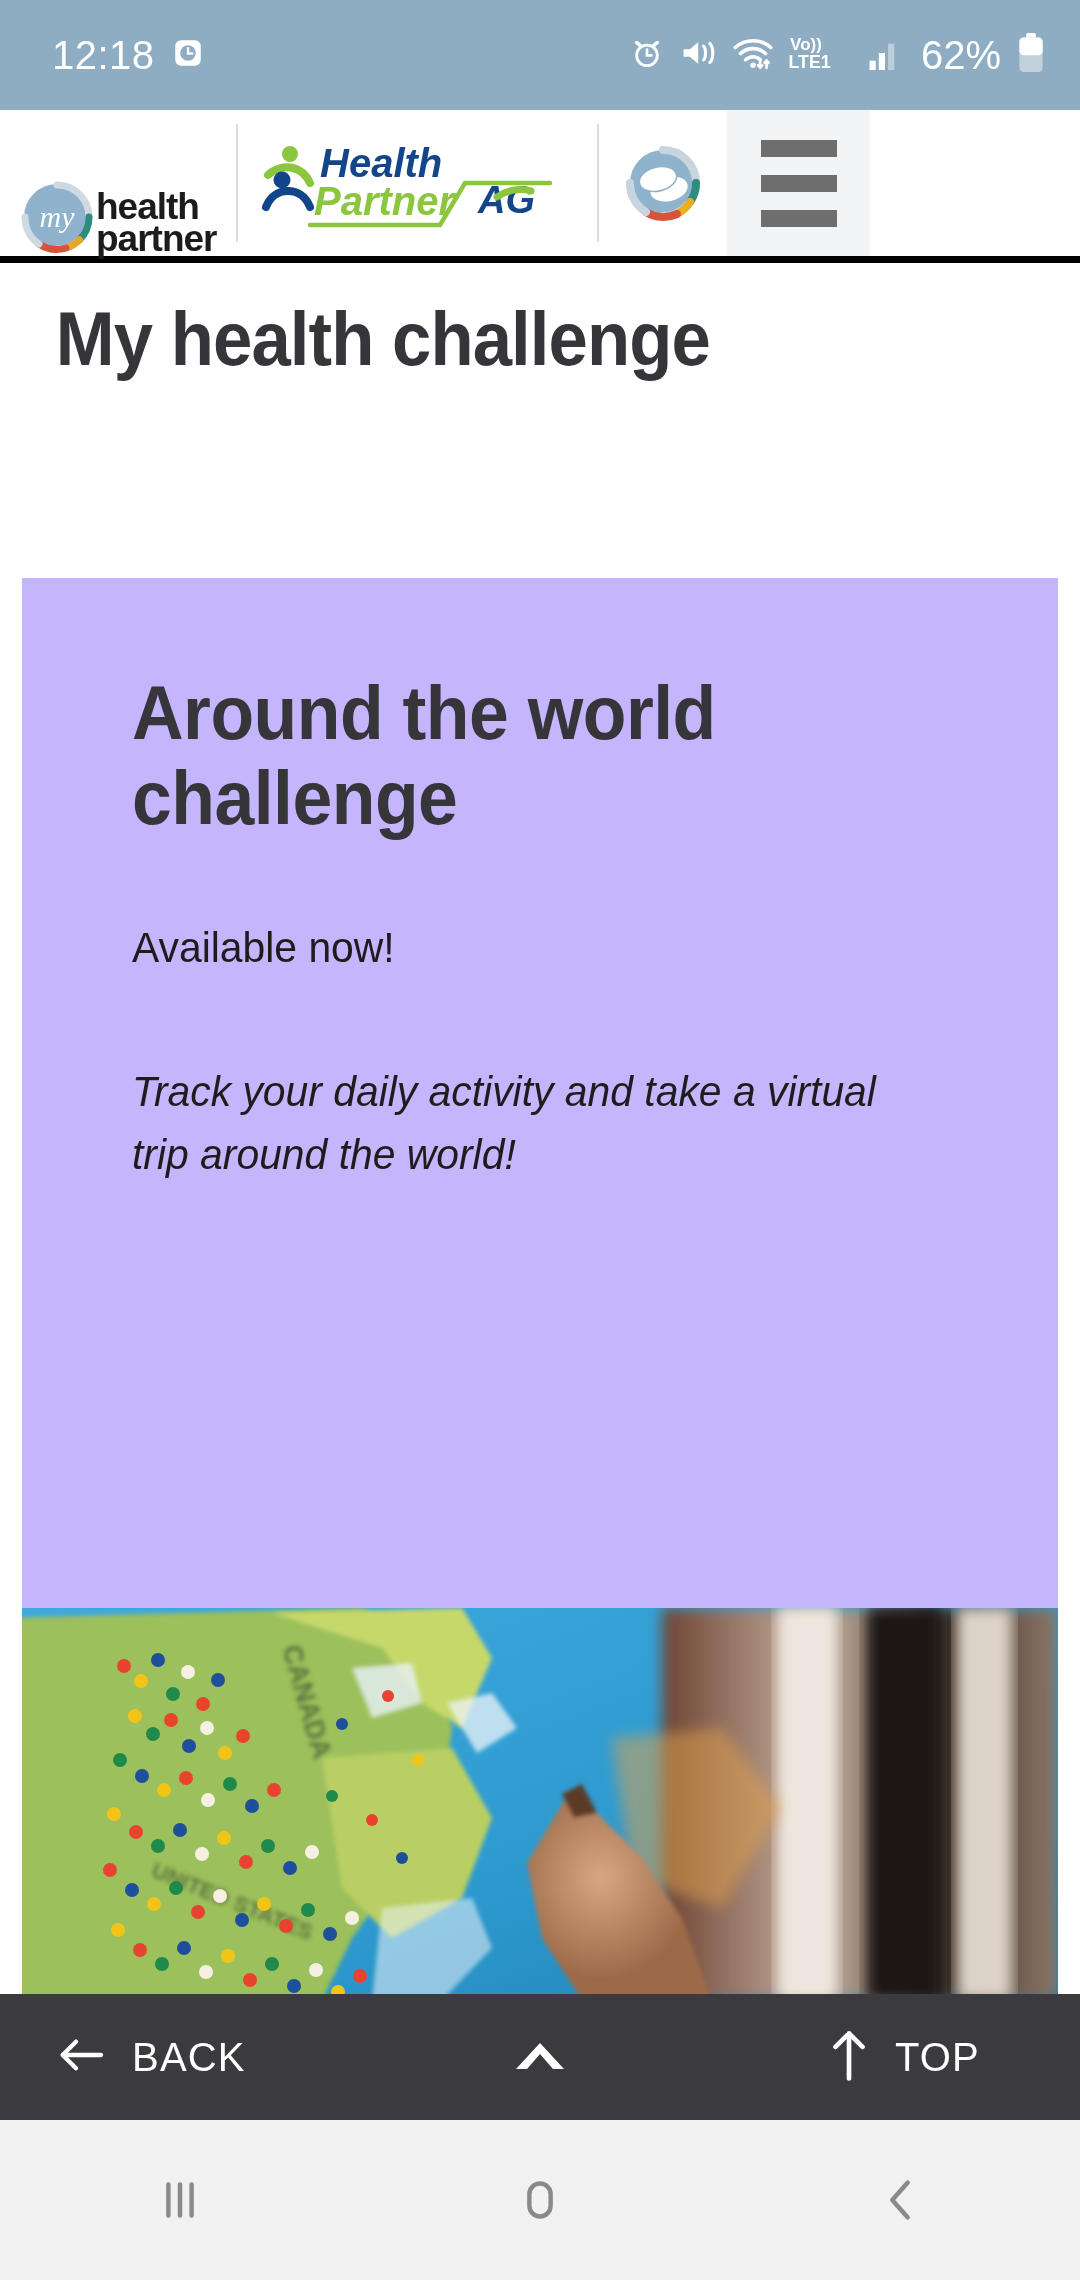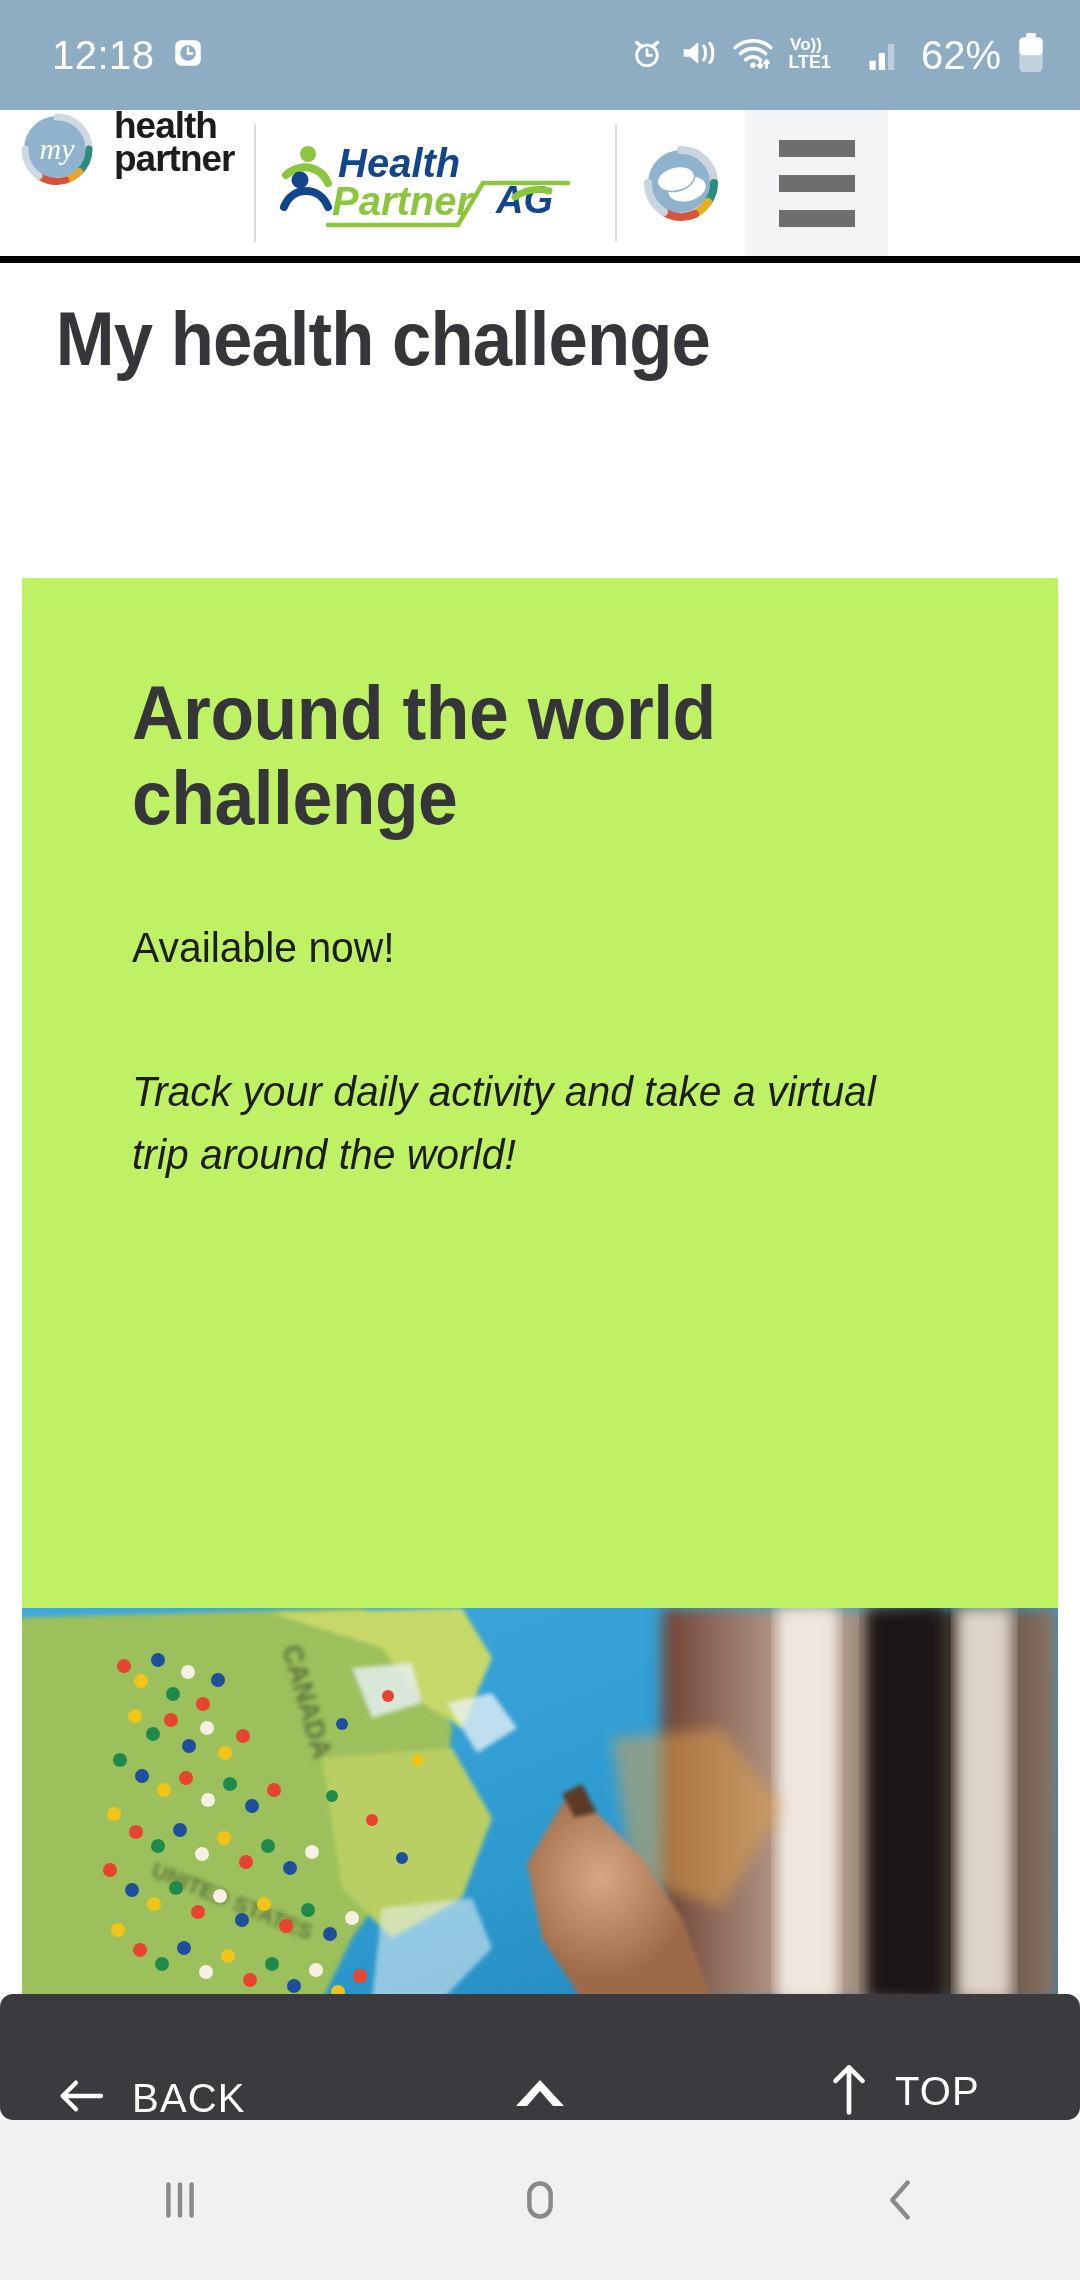--- a/index.html
+++ b/index.html
@@ -22,21 +22,21 @@
   .sb-ico { display:block; }
   .sb-pct { font-size:40px; font-weight:400; line-height:1; margin:0 2px 0 6px; }
 
   
   .siteheader {
     position:absolute; top:110px; left:0; width:1080px; height:153px;
     background:#ffffff; display:flex; align-items:stretch;
     border-bottom:7px solid #000000;
   }
   .hdr-logo-my {
-    display:flex; align-items:flex-start; gap:18px;
+    display:flex; align-items:flex-end; 
     padding-left:18px; padding-right:20px;
   }
   .my-circle { width:78px; height:78px; flex:0 0 78px; position:relative; }
   .my-word {
     font-family:"Liberation Sans", sans-serif;
     font-weight:bold; font-size:37px; line-height:0.88;
     color:#1c1c1c; letter-spacing:-1px;
   }
   .hdr-divider { width:2px; background:#d8dde1; margin:14px 0; }
   .hdr-logo-hp { display:flex; align-items:center; padding:0 22px; }
@@ -57,21 +57,21 @@
     padding:0 60px; text-align:left;
     font-family:"Liberation Sans Narrow","Liberation Sans",sans-serif;
     font-weight:bold; font-size:76px; line-height:1.02;
     color:#36363a; letter-spacing:-1px;
     transform:scaleX(0.93); transform-origin:left center;
   }
 
   
   .card {
     position:absolute; top:578px; left:22px;
-    width:1036px; height:1122px; background:#bef264; overflow:hidden;
+    width:1036px; height:1122px; background:#c4b5fd; overflow:hidden;
   }
   .card-inner { padding:92px 110px 0 110px; }
   .card-h2 {
     font-family:"Liberation Sans Narrow","Liberation Sans",sans-serif;
     font-weight:bold; font-size:76px; line-height:1.12;
     color:#36363a; letter-spacing:-0.5px;
     transform:scaleX(0.94); transform-origin:left center;
   }
   .card-avail {
     margin-top:82px;
@@ -97,21 +97,21 @@
   
   .photo {
     position:absolute; top:1608px; left:22px; width:1036px; height:392px;
     overflow:hidden; background:#2e9bd0;
   }
   .photo svg { display:block; width:1036px; height:392px; }
 
   
   .toolbar {
     position:absolute; top:1994px; left:0; width:1080px; height:126px;
-    background:#3b3b3f; display:flex; align-items:flex-end; color:#ffffff;border-radius:13px;
+    background:#3b3b3f; display:flex; align-items:center; color:#ffffff;
   }
   .tb-item { display:flex; align-items:center; gap:26px; cursor:pointer; }
   .tb-back { margin-left:56px; }
   .tb-up { position:absolute; left:50%; transform:translateX(-50%); }
   .tb-top { margin-left:auto; margin-right:100px; }
   .tb-label {
     font-family:"Liberation Sans Narrow","Liberation Sans",sans-serif;
     font-size:40px; letter-spacing:1.2px; font-weight:400; line-height:1;
   }
 

